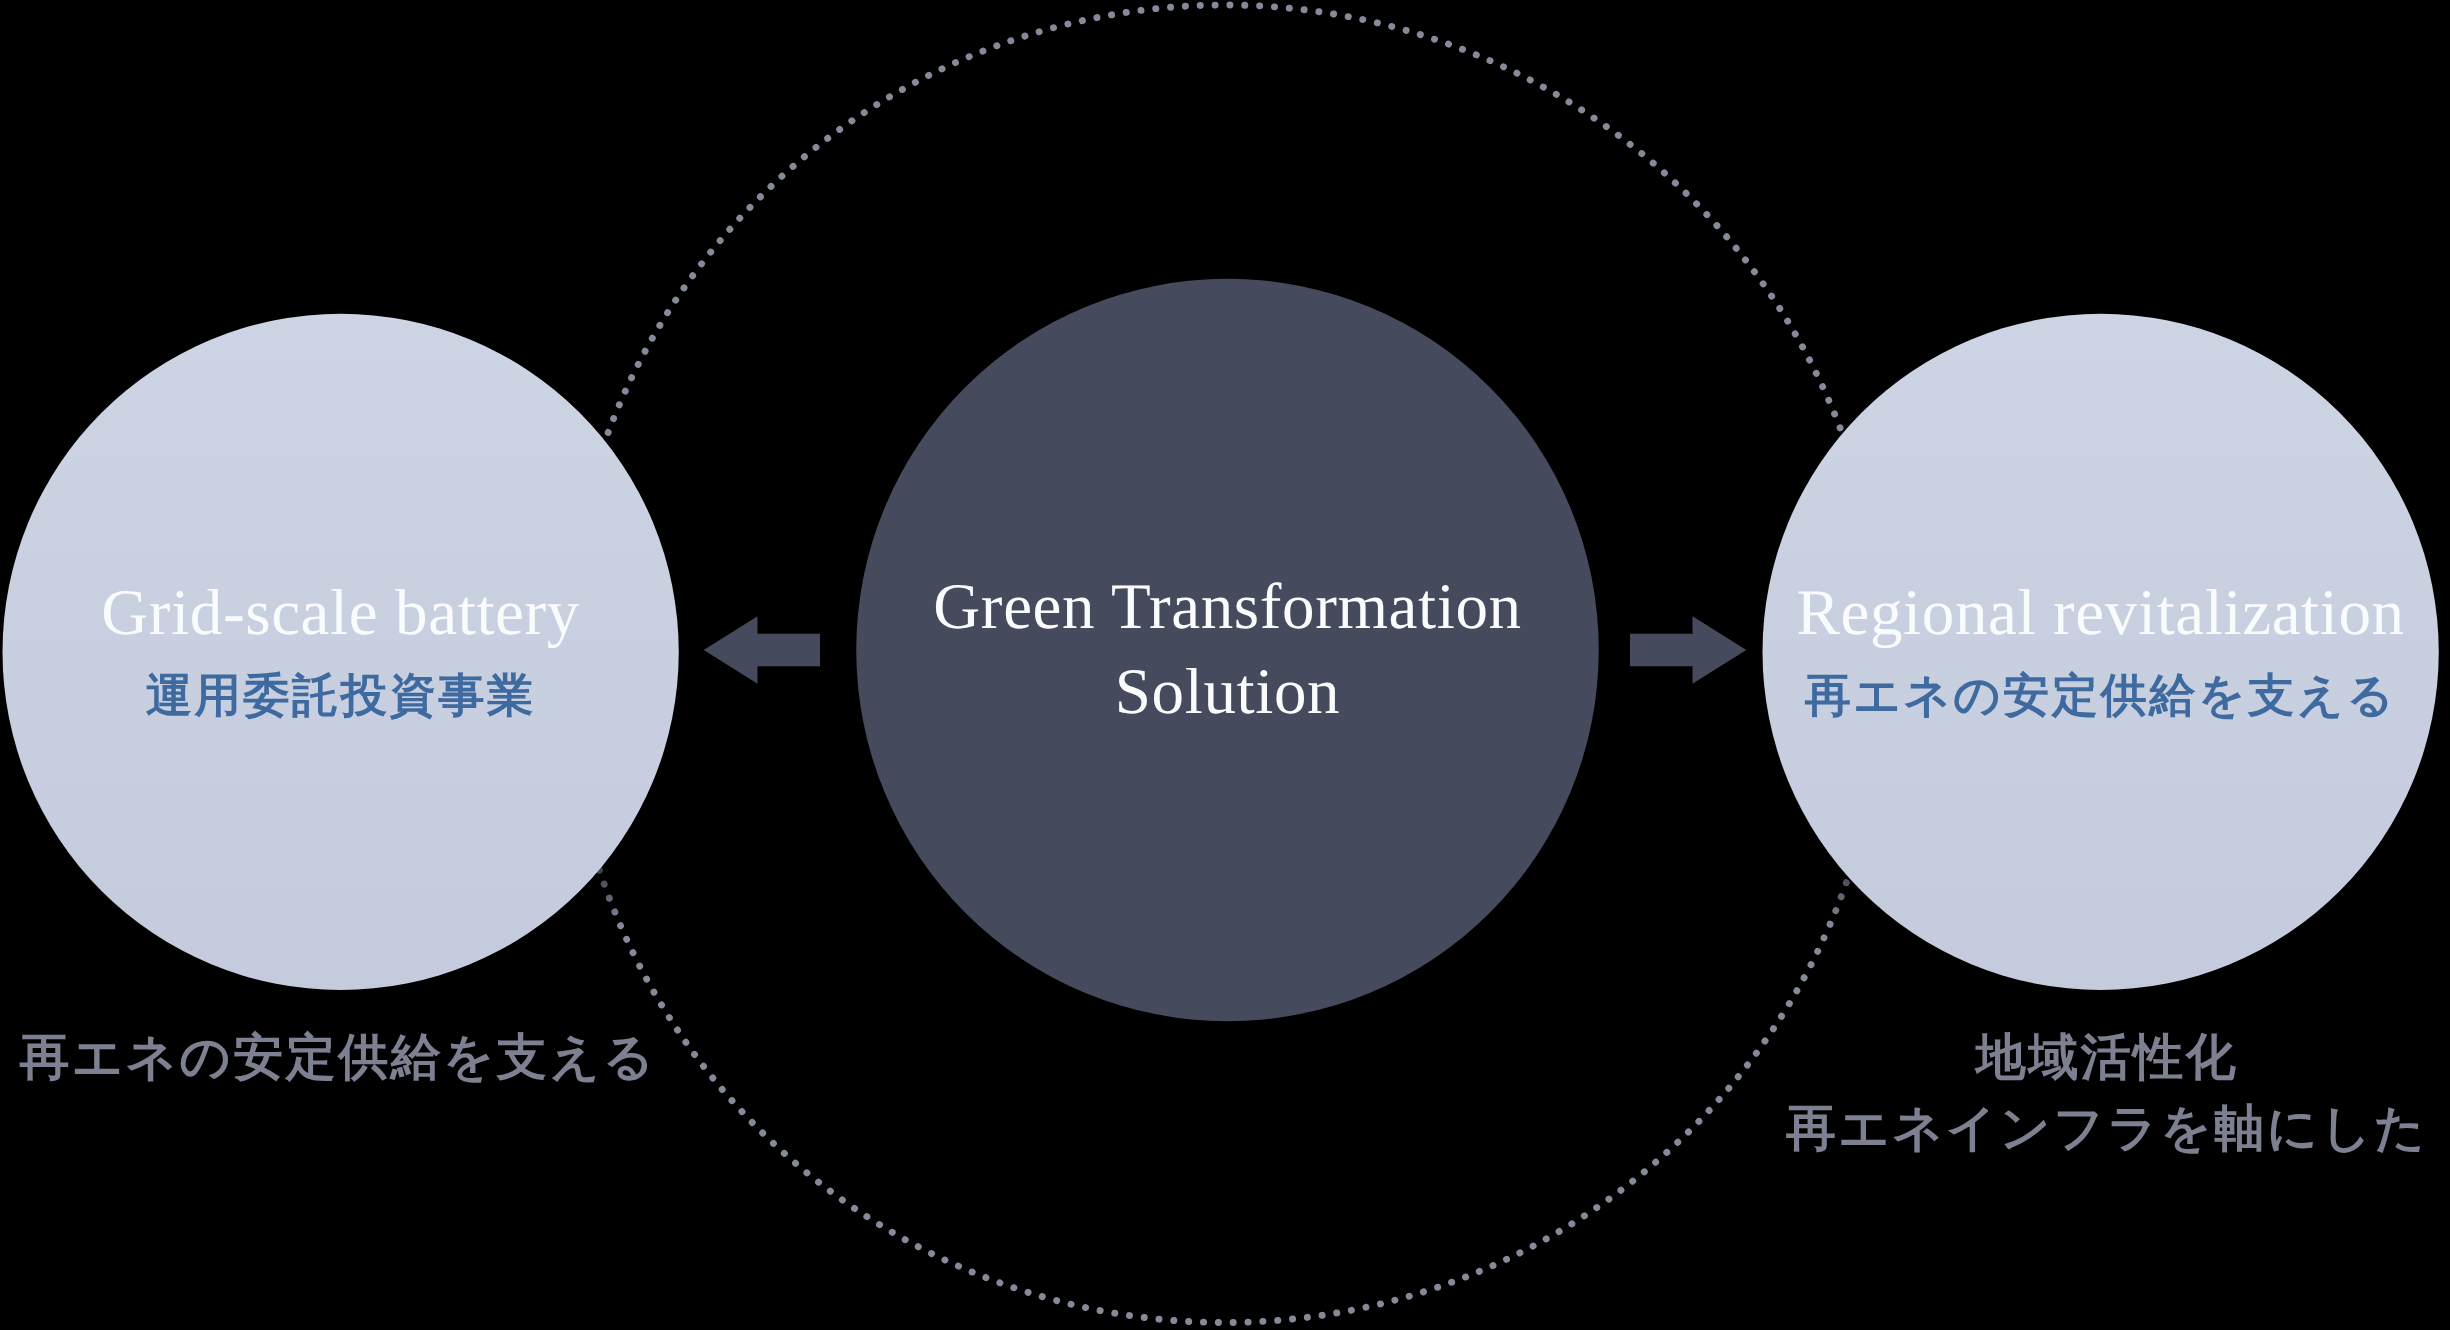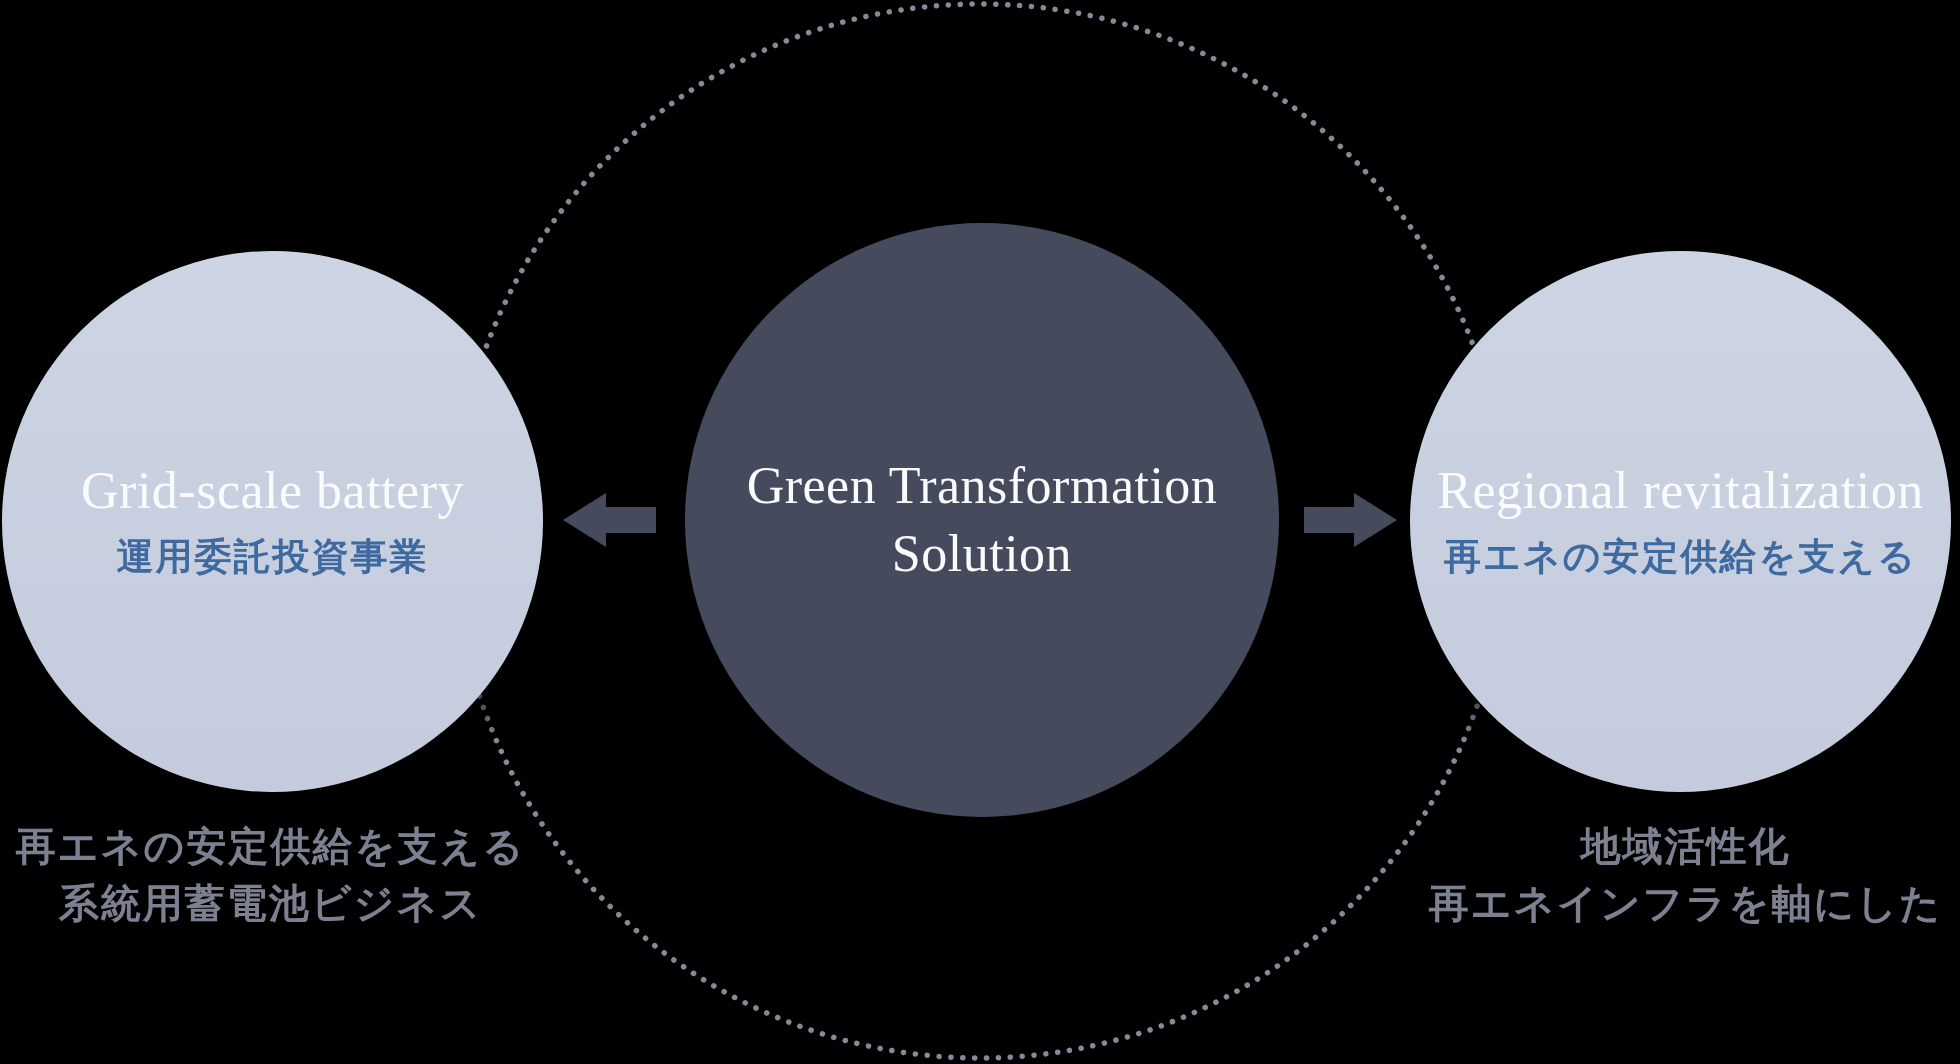--- a/index.html
+++ b/index.html
@@ -115,21 +115,20 @@
     <div class="jp-subtitle">再エネの安定供給を支える</div>
   </div>
 
   <svg class="layer" width="1960" height="1064" viewBox="0 0 1960 1064" aria-hidden="true">
     <polygon points="563,520 606,493 606,507 656,507 656,533 606,533 606,547" fill="#454b5c"></polygon>
     <polygon points="1397,520 1354,493 1354,507 1304,507 1304,533 1354,533 1354,547" fill="#454b5c"></polygon>
   </svg>
 
   <div class="caption left">
     <div>再エネの安定供給を支える</div>
-    <div>系統用蓄電池ビジネス</div>
   </div>
 
   <div class="caption right">
     <div>地域活性化</div>
     <div>再エネインフラを軸にした</div>
   </div>
 
 </div>
 
 </body></html>

